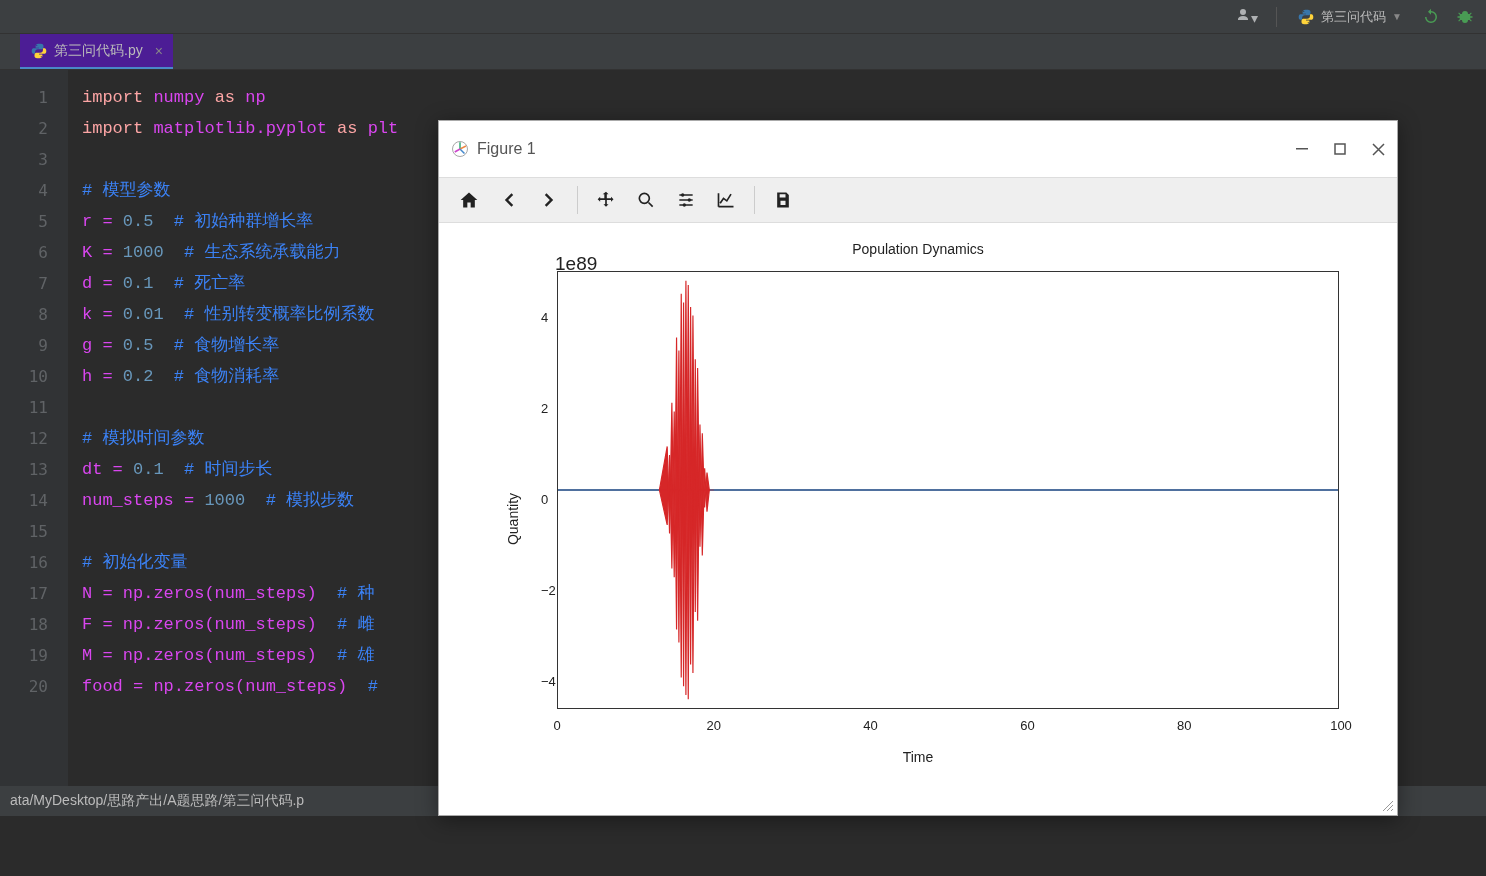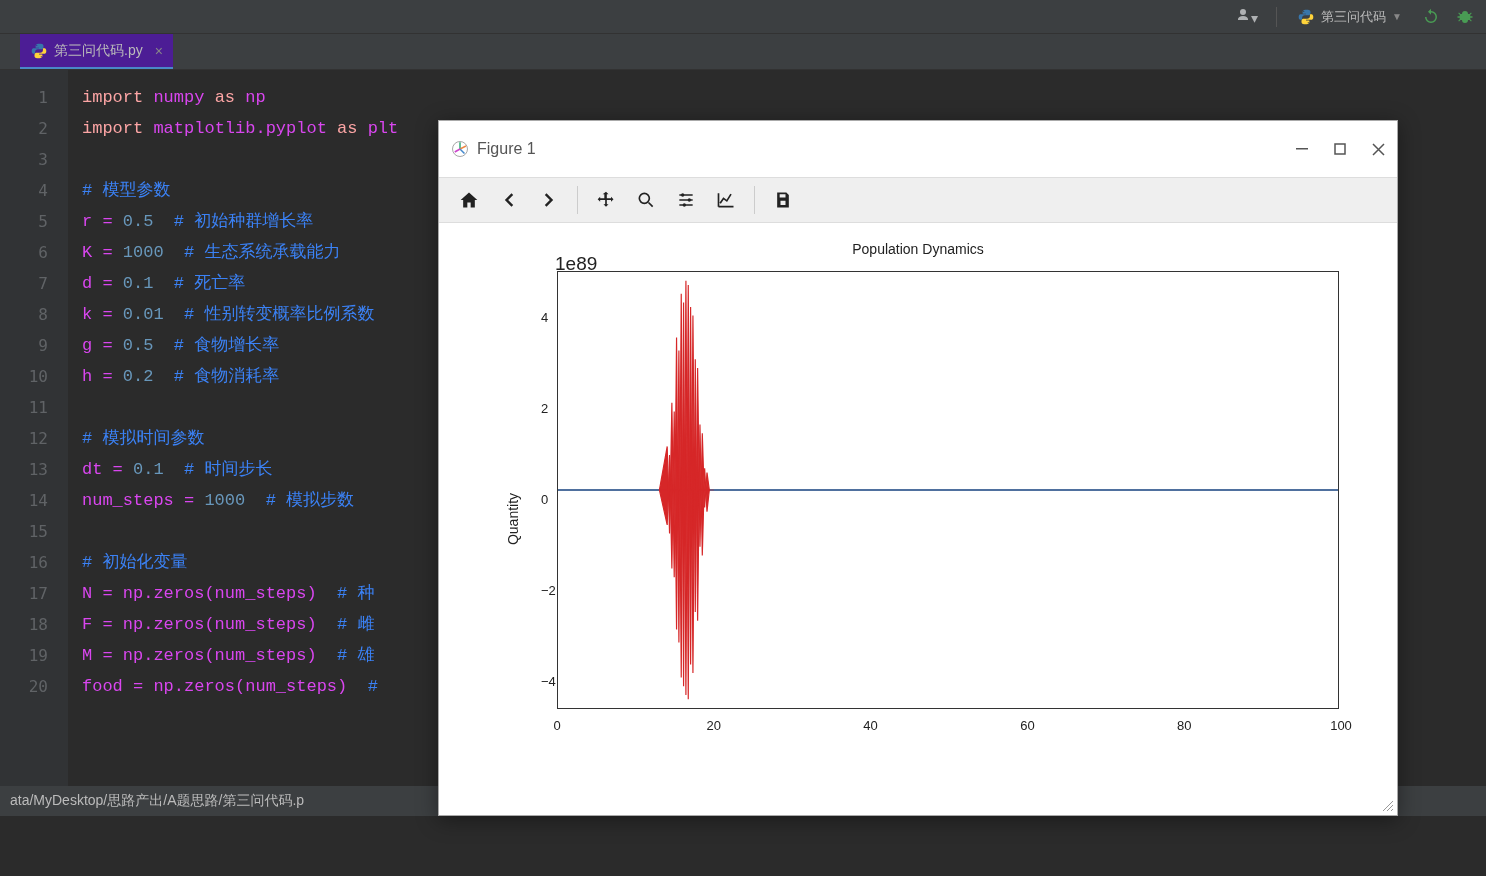--- a/index.html
+++ b/index.html
@@ -199,20 +199,21 @@
     <div class="tbtn">
         <svg width="20" height="20" viewBox="0 0 24 24">
           <path fill="#222" d="M5 3h11l3 3v15H5V3zm3 2v4h7V5H8zm1 8v5h6v-5H9z"></path>
         </svg>
       </div>
   </div>
   <div class="fig-canvas">
     <div class="plot-title">Population Dynamics</div>
     <div class="y-exp">1e89</div>
     <div class="ylabel">Quantity</div>
+    <div class="xlabel">Time</div>
     <div class="plot-area">
       <svg width="100%" height="100%" viewBox="0 0 100 100" preserveAspectRatio="none">
 
         <line x1="0" y1="50" x2="100" y2="50" stroke="#d62728" stroke-width="0.4"></line>
         <line x1="0" y1="50" x2="100" y2="50" stroke="#1f77b4" stroke-width="0.3"></line>
 
         <g stroke="#d62728" stroke-width="0.15" fill="#d62728">
           <polygon points="13,50 14,40 14.3,60 14.6,30 14.9,70 15.2,15 15.5,85 15.8,5 16.1,95 16.4,2 16.7,98 17,8 17.3,92 17.6,20 17.9,80 18.2,35 18.5,65 18.8,45 19.1,55 19.4,50 20,50"></polygon>
           <polygon points="13,50 14,58 14.3,42 14.6,68 14.9,32 15.2,82 15.5,18 15.8,93 16.1,7 16.4,97 16.7,3 17,90 17.3,10 17.6,78 17.9,22 18.2,63 18.5,37 18.8,54 19.1,46 19.4,50"></polygon>
         </g>

